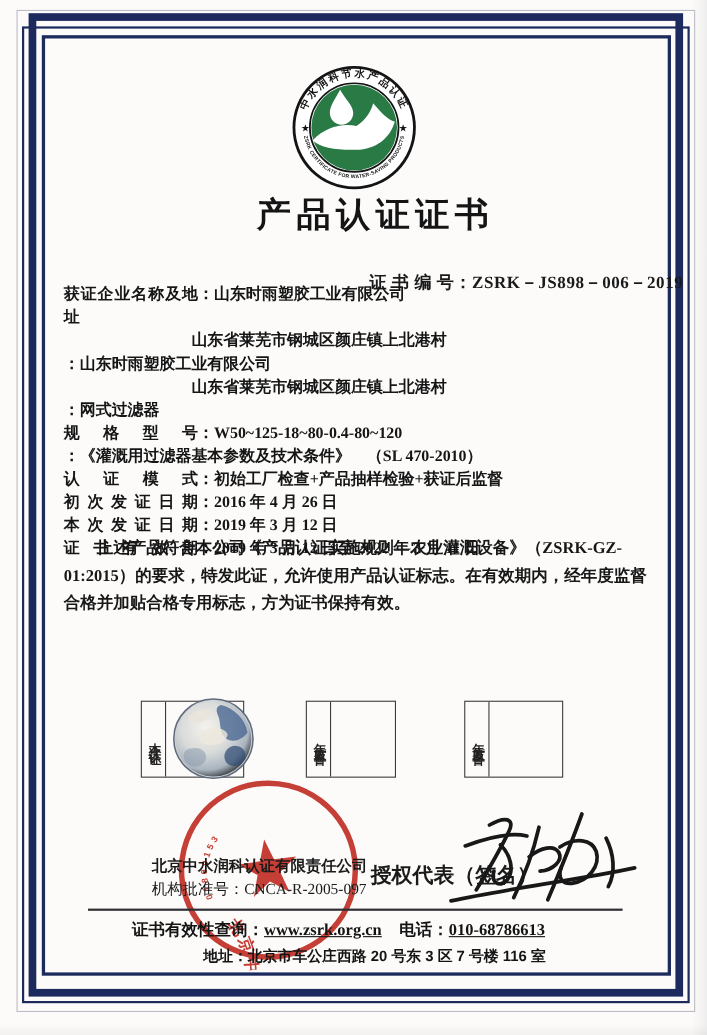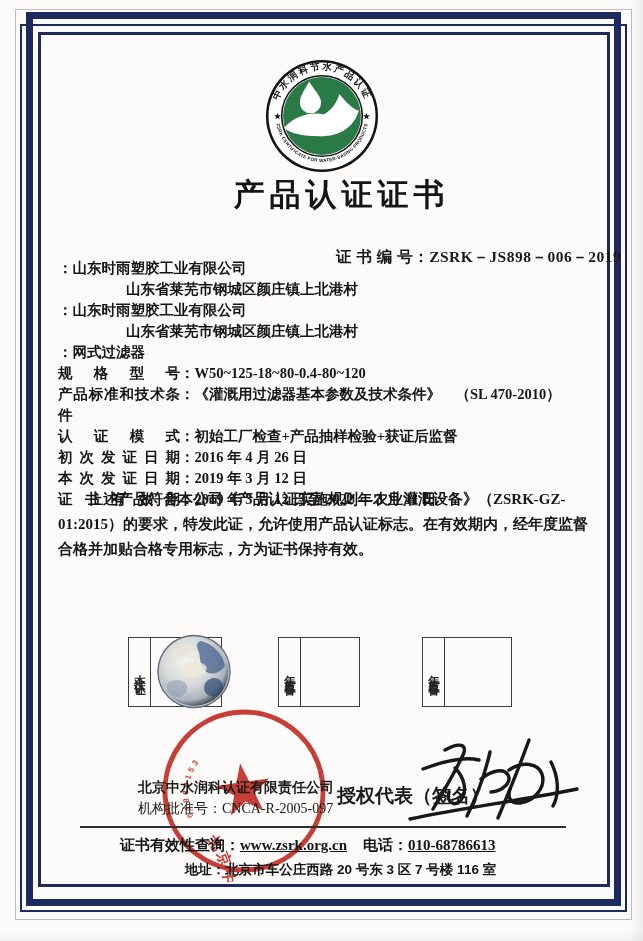--- a/index.html
+++ b/index.html
@@ -32,21 +32,21 @@
     font-family:"Liberation Serif",serif;letter-spacing:.5px;
   }
   .fields{left:58px;top:258px;width:532px;}
   .frow{display:flex;line-height:21px;font-size:14.5px;font-weight:bold;color:#151515;}
   .flabel{
     width:122px;flex:0 0 122px;
     text-align:justify;text-align-last:justify;
   }
   .fcolon{flex:0 0 14px;}
   .fval{font-family:"Liberation Serif",serif;white-space:nowrap;}
-  .frow.cont .fval{margin-left:68px;text-align:center;}
+  .frow.cont .fval{margin-left:116px;text-align:center;}
 
   .statement{
     left:58px;top:487px;width:530px;
     font-size:15px;font-weight:bold;line-height:25px;color:#171717;
     text-indent:2em;font-family:"Liberation Serif",serif;
   }
 
   .markbox{
     top:637px;height:68px;border:1.5px solid #3c3c3c;
     display:flex;background:transparent;
@@ -120,20 +120,21 @@
   </svg>
 
   <div class="abs title">产品认证证书</div>
 
   <div class="abs certno">
     <span>证 书 编 号：</span><span>ZSRK－JS898－006－2019</span>
   </div>
 
   <div class="abs fields">
     <div class="frow">
+      <span class="flabel">获证企业名称及地址</span>
         <span class="fcolon">：</span>
         <span class="fval">山东时雨塑胶工业有限公司</span>
     </div>
     <div class="frow cont">
       <span class="fval">山东省莱芜市钢城区颜庄镇上北港村</span>
     </div>
     <div class="frow">
         <span class="fcolon">：</span>
         <span class="fval">山东时雨塑胶工业有限公司</span>
     </div>
@@ -143,21 +144,20 @@
     <div class="frow">
         <span class="fcolon">：</span>
         <span class="fval">网式过滤器</span>
     </div>
     <div class="frow">
       <span class="flabel">规格型号</span>
         <span class="fcolon">：</span>
         <span class="fval">W50~125-18~80-0.4-80~120</span>
     </div>
     <div class="frow">
-      <span class="flabel">产品标准和技术条件</span>
         <span class="fcolon">：</span>
         <span class="fval">《灌溉用过滤器基本参数及技术条件》　（SL 470-2010）</span>
     </div>
     <div class="frow">
       <span class="flabel">认证模式</span>
         <span class="fcolon">：</span>
         <span class="fval">初始工厂检查+产品抽样检验+获证后监督</span>
     </div>
     <div class="frow">
       <span class="flabel">初次发证日期</span>

